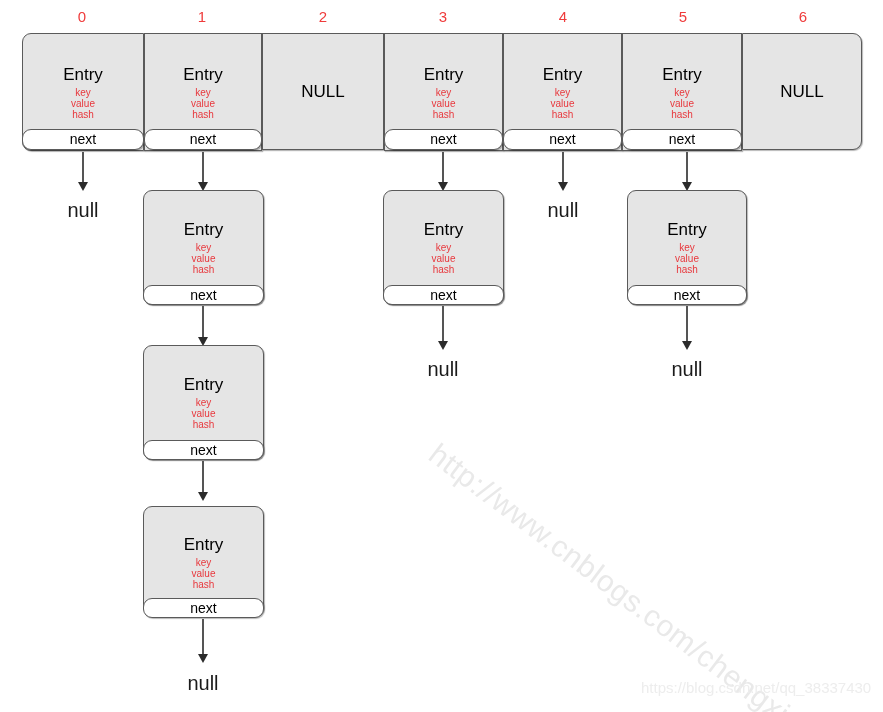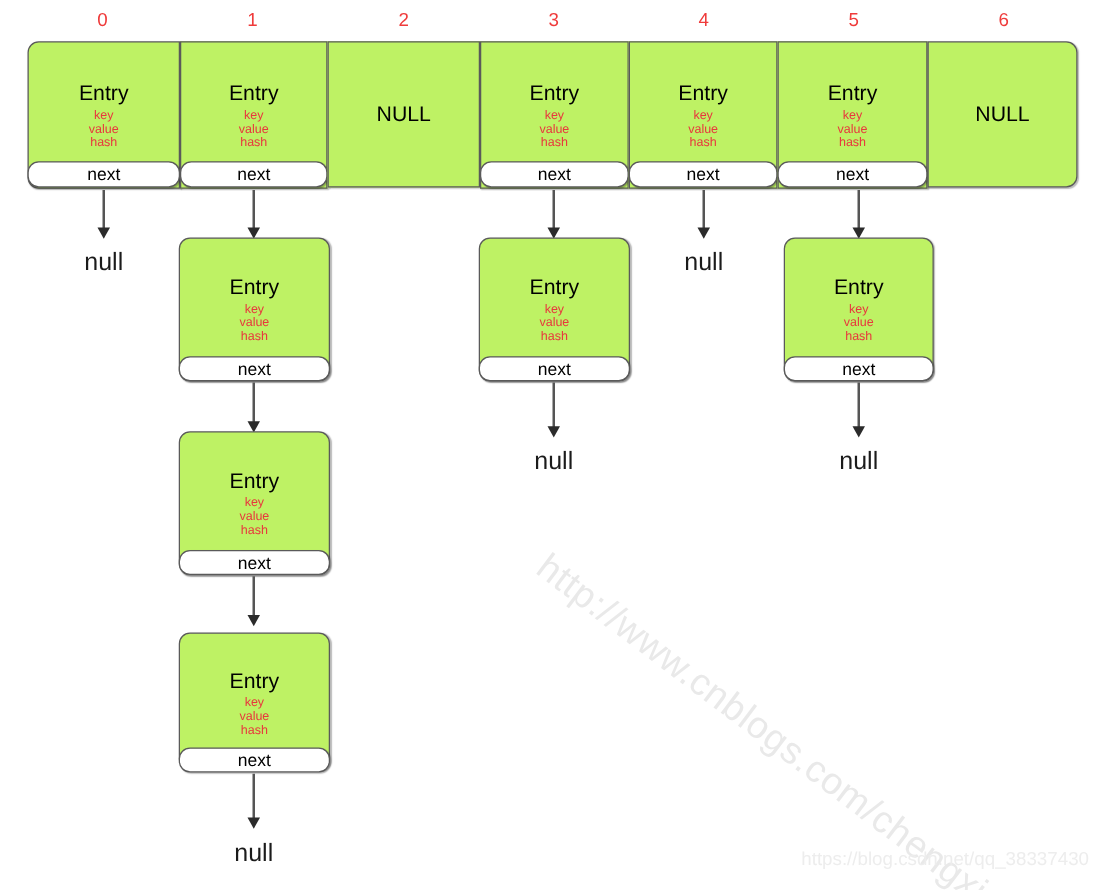--- a/index.html
+++ b/index.html
@@ -32,21 +32,21 @@
     font-weight: 400;
     text-align: center;
     line-height: 16px;
     width: 40px;
   }
 
   
   .node {
     position: absolute;
     box-sizing: border-box;
-    background: #bef264;
+    background: #e5e5e5;
     border: 1px solid #5a5a5a;
     border-radius: 9px;
     box-shadow: 1px 1px 1px rgba(0,0,0,0.28);
   }
   .node.flat-l { border-top-left-radius: 0; border-bottom-left-radius: 0; }
   .node.flat-r { border-top-right-radius: 0; border-bottom-right-radius: 0; }
 
   .node-title {
     position: absolute;
     left: 0;

